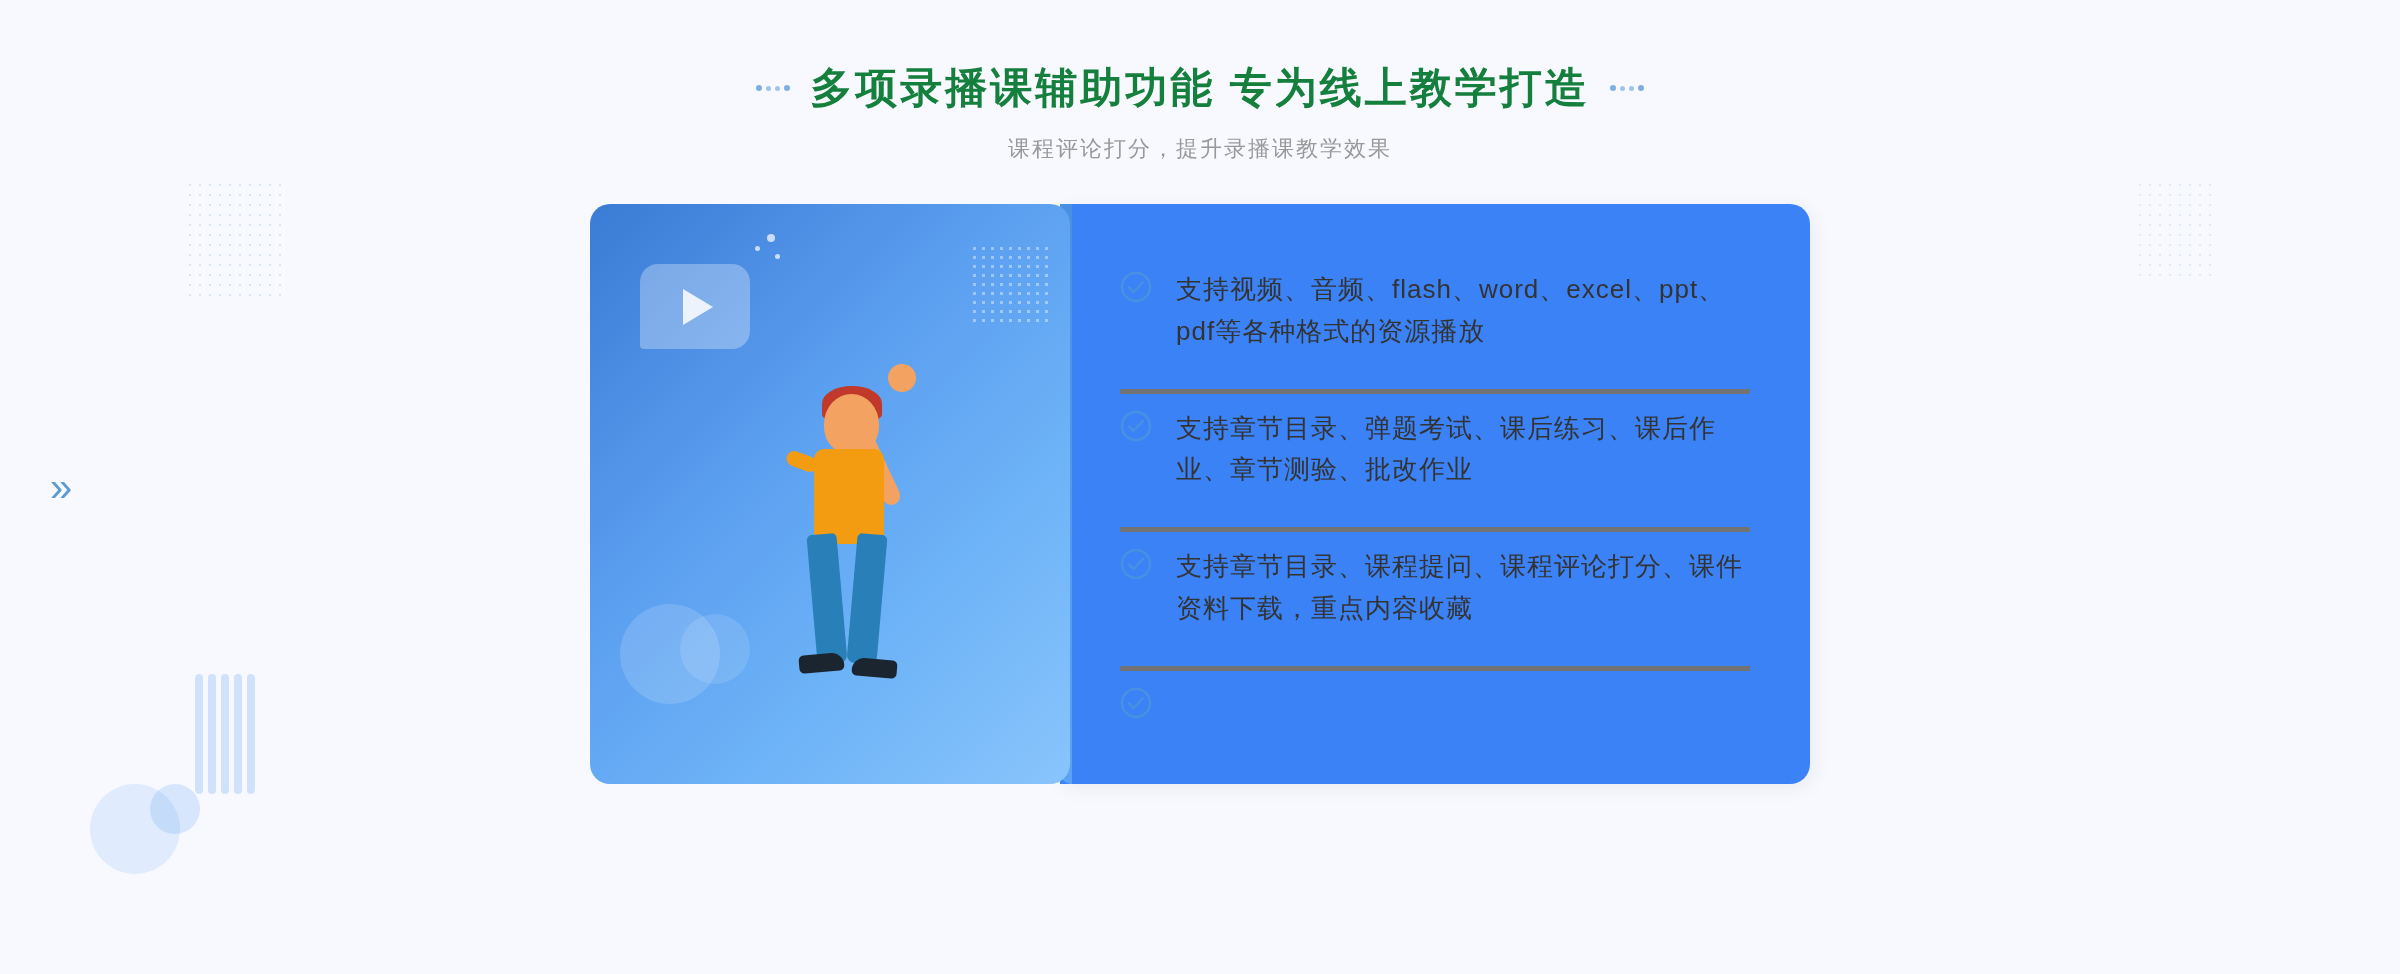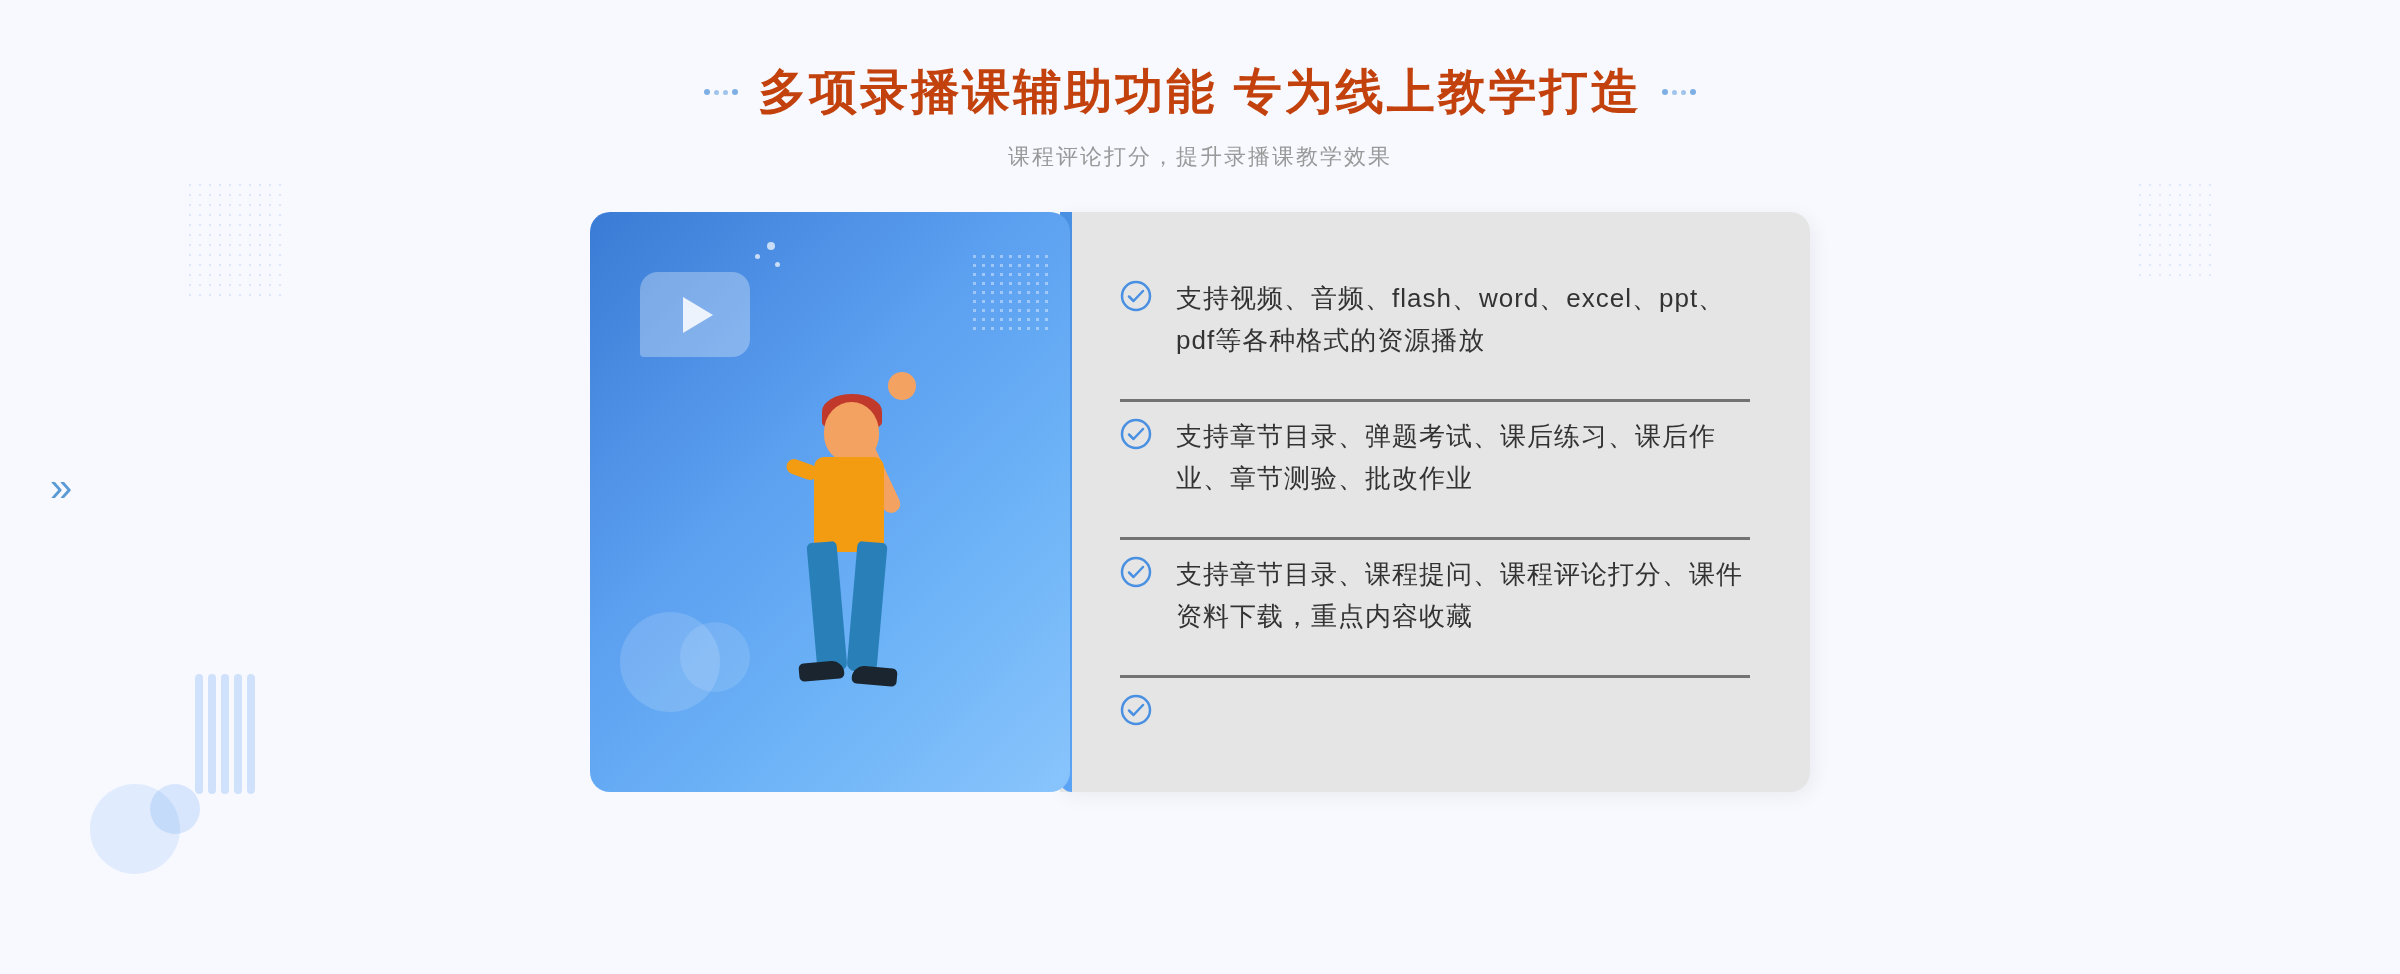--- a/index.html
+++ b/index.html
@@ -81,23 +81,23 @@
       opacity: 0.5;
     }
 
     .title-decorator .dot-large {
       width: 6px;
       height: 6px;
       opacity: 0.7;
     }
 
     .page-title {
-      font-size: 48px;
+      font-size: 42px;
       font-weight: 600;
-      color: #c2410c;
+      color: #15803d;
       letter-spacing: 3px;
     }
 
     .page-subtitle {
       font-size: 22px;
       color: #999;
       letter-spacing: 2px;
       font-weight: 400;
     }
 
@@ -321,21 +321,21 @@
       height: 18px;
       background: #1a252f;
       border-radius: 12px 5px 5px 5px;
       transform: rotate(5deg);
     }
 
     
     .right-panel {
       width: 750px;
       height: 580px;
-      background: #e5e5e5;
+      background: #3b82f6;
       border-radius: 0 20px 20px 0;
       padding: 40px 60px;
       display: flex;
       flex-direction: column;
       justify-content: space-around;
       box-shadow: 4px 4px 20px rgba(0,0,0,0.06);
       position: relative;
       z-index: 2;
     }
 
@@ -351,21 +351,21 @@
     }
 
     .feature-item {
       display: flex;
       align-items: flex-start;
       gap: 24px;
       padding: 14px 0;
     }
 
     .feature-item + .feature-item {
-      border-top: 3px solid #737373;
+      border-top: 5px solid #737373;
     }
 
     .check-icon {
       width: 32px;
       height: 32px;
       flex-shrink: 0;
       margin-top: 2px;
     }
 
     .check-icon svg {

